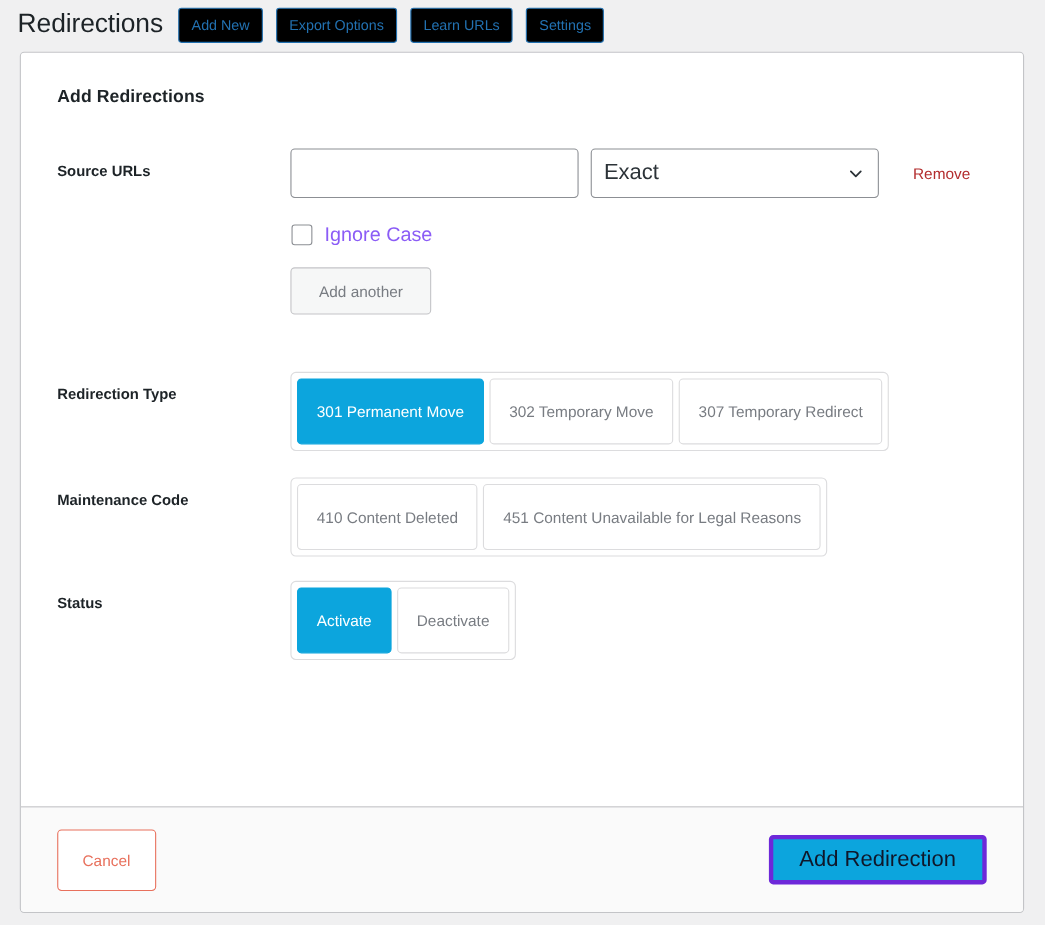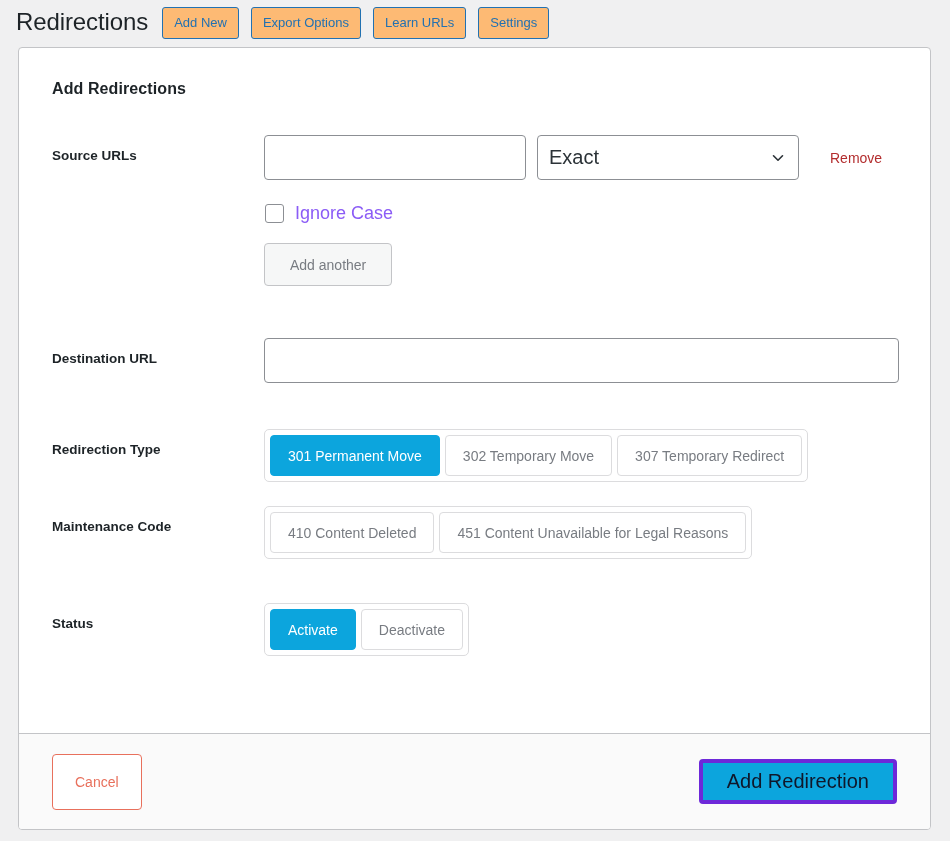--- a/index.html
+++ b/index.html
@@ -28,21 +28,21 @@
     line-height: 1.2;
     margin: 0;
     padding-right: 2px;
     letter-spacing: -0.1px;
   }
   .hdr-btn {
     font-family: "Liberation Sans", sans-serif;
     font-size: 13px;
     line-height: 1;
     color: #2271b1;
-    background: #fdba74;
+    background: #000000;
     border: 1px solid #2271b1;
     border-radius: 3px;
     padding: 8px 11px 9px;
     cursor: pointer;
     white-space: nowrap;
   }
 
   
   .card {
     position: relative;
@@ -76,21 +76,21 @@
     font-weight: bold;
     color: #1d2327;
     padding-top: 12px;
     line-height: 1.4;
   }
   .fctl { flex: 1 1 auto; min-width: 0; }
 
   .row-source   { margin-bottom: 52px; }
   .row-dest     { margin-bottom: 46px; }
   .row-type     { margin-bottom: 24px; }
-  .row-maint    { margin-bottom: 44px; }
+  .row-maint    { margin-bottom: 22px; }
 
   
   .inline-line {
     display: flex;
     align-items: center;
     gap: 11px;
   }
   .text-input {
     font-family: "Liberation Sans", sans-serif;
     font-size: 14px;
@@ -182,21 +182,21 @@
     background: #fff;
   }
   .seg-btn {
     font-family: "Liberation Sans", sans-serif;
     font-size: 14px;
     line-height: 1;
     color: #787c82;
     background: #ffffff;
     border: 1px solid #dcdcde;
     border-radius: 4px;
-    height: 41px;
+    height: 60px;
     padding: 0 17px;
     cursor: pointer;
     white-space: nowrap;
   }
   .seg-btn.active {
     background: #0ca5dd;
     border-color: #0ca5dd;
     color: #ffffff;
   }
 
@@ -274,26 +274,20 @@
 
         <div class="check-row">
           <span class="checkbox"></span>
           <span class="check-label">Ignore Case</span>
         </div>
 
         <button class="add-another">Add another</button>
       </div>
     </div>
 
-    <div class="frow row-dest">
-      <div class="flabel">Destination URL</div>
-      <div class="fctl">
-        <input class="text-input dest-input" type="text" placeholder="" style="">
-      </div>
-    </div>
 
     <div class="frow row-type">
       <div class="flabel">Redirection Type</div>
       <div class="fctl">
         <div class="seg-group">
           <button class="seg-btn active">301 Permanent Move</button>
           <button class="seg-btn">302 Temporary Move</button>
           <button class="seg-btn">307 Temporary Redirect</button>
         </div>
       </div>

